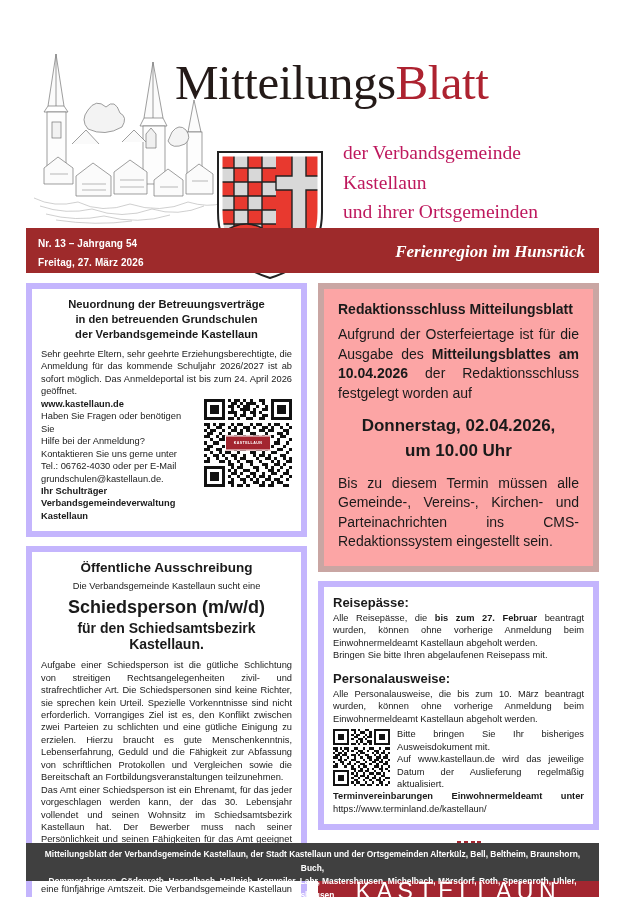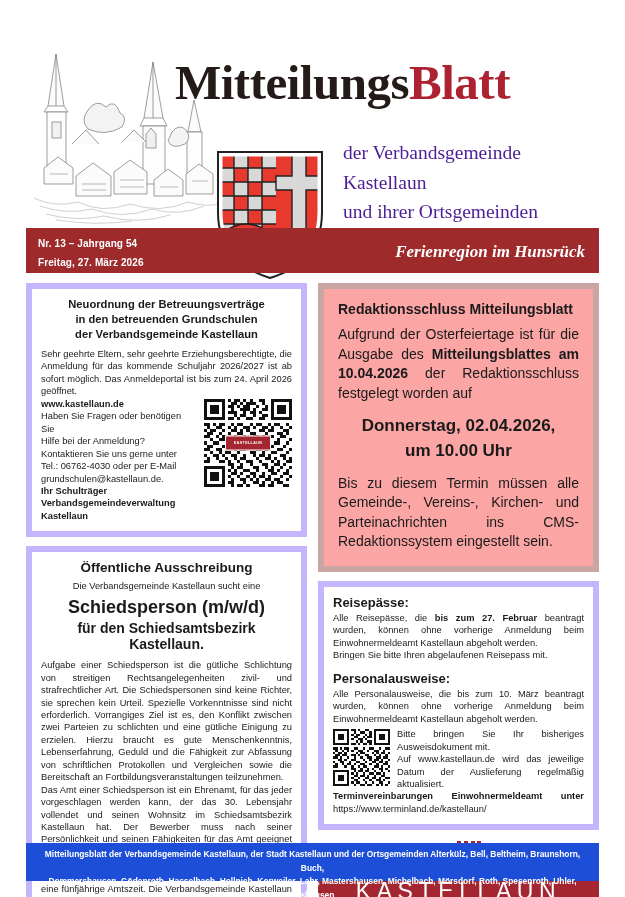--- a/index.html
+++ b/index.html
@@ -15,30 +15,30 @@
   
   .masthead { position: relative; width: 625px; height: 232px; }
   .skyline-art {
     position: absolute; left: 26px; top: 48px; width: 205px; height: 178px;
     opacity: .95;
   }
   .logo-type {
     position: absolute; left: 175px; top: 58px; width: 430px;
     text-align: left;
     font-family: "Liberation Serif", serif;
-    font-size: 49px; font-weight: bold; line-height: 1.02;
+    font-size: 49px; font-weight: normal; line-height: 1.02;
     letter-spacing: -0.5px;
     white-space: nowrap;
   }
   .logo-type .lt-a { color: #241a18; }
   .logo-type .lt-b { color: #ad2230; }
   .subline {
     position: absolute; left: 343px; top: 138px; width: 262px;
     font-family: "Liberation Serif", serif;
-    font-size: 19.5px; line-height: 1.52; color: #4c1d95;
+    font-size: 19.5px; line-height: 1.52; color: #be185d;
   }
   
   .coa { position: absolute; left: 214px; top: 148px; width: 112px; height: 132px; }
 
   
   .issue-band {
     position: absolute; left: 26px; top: 228px; width: 573px; height: 45px;
     background: #9e2a2b;
   }
   .issue-meta {
@@ -102,21 +102,21 @@
   .kast-sky { display: block; width: 281px; height: 36px; }
   .kast-bar { background: #a32630; padding: 4px 0 9px; text-align: center; margin-top: -1px; }
   .kast-name { color: #fff; font-size: 23px; letter-spacing: 5.6px; font-weight: 300; line-height: 1.2; }
   .kast-tag { color: #fff; font-size: 10.4px; letter-spacing: 1.9px; font-weight: bold; margin-top: 1px; }
 
   .tourist-title { font-size: 10px; font-weight: bold; text-align: center; margin-bottom: 5px; }
 
   
   .footer {
     position: absolute; left: 26px; top: 843px; width: 573px; height: 38px;
-    background: #1d4ed8; color: #fff; padding: 5px 8px;
+    background: #404040; color: #fff; padding: 5px 8px;
   }
   .footer .fl { font-size: 8.4px; font-weight: bold; line-height: 1.62; text-align: center; }
 </style>
 </head>
 <body>
 
 <div class="page">
 
   <div class="masthead">
 

